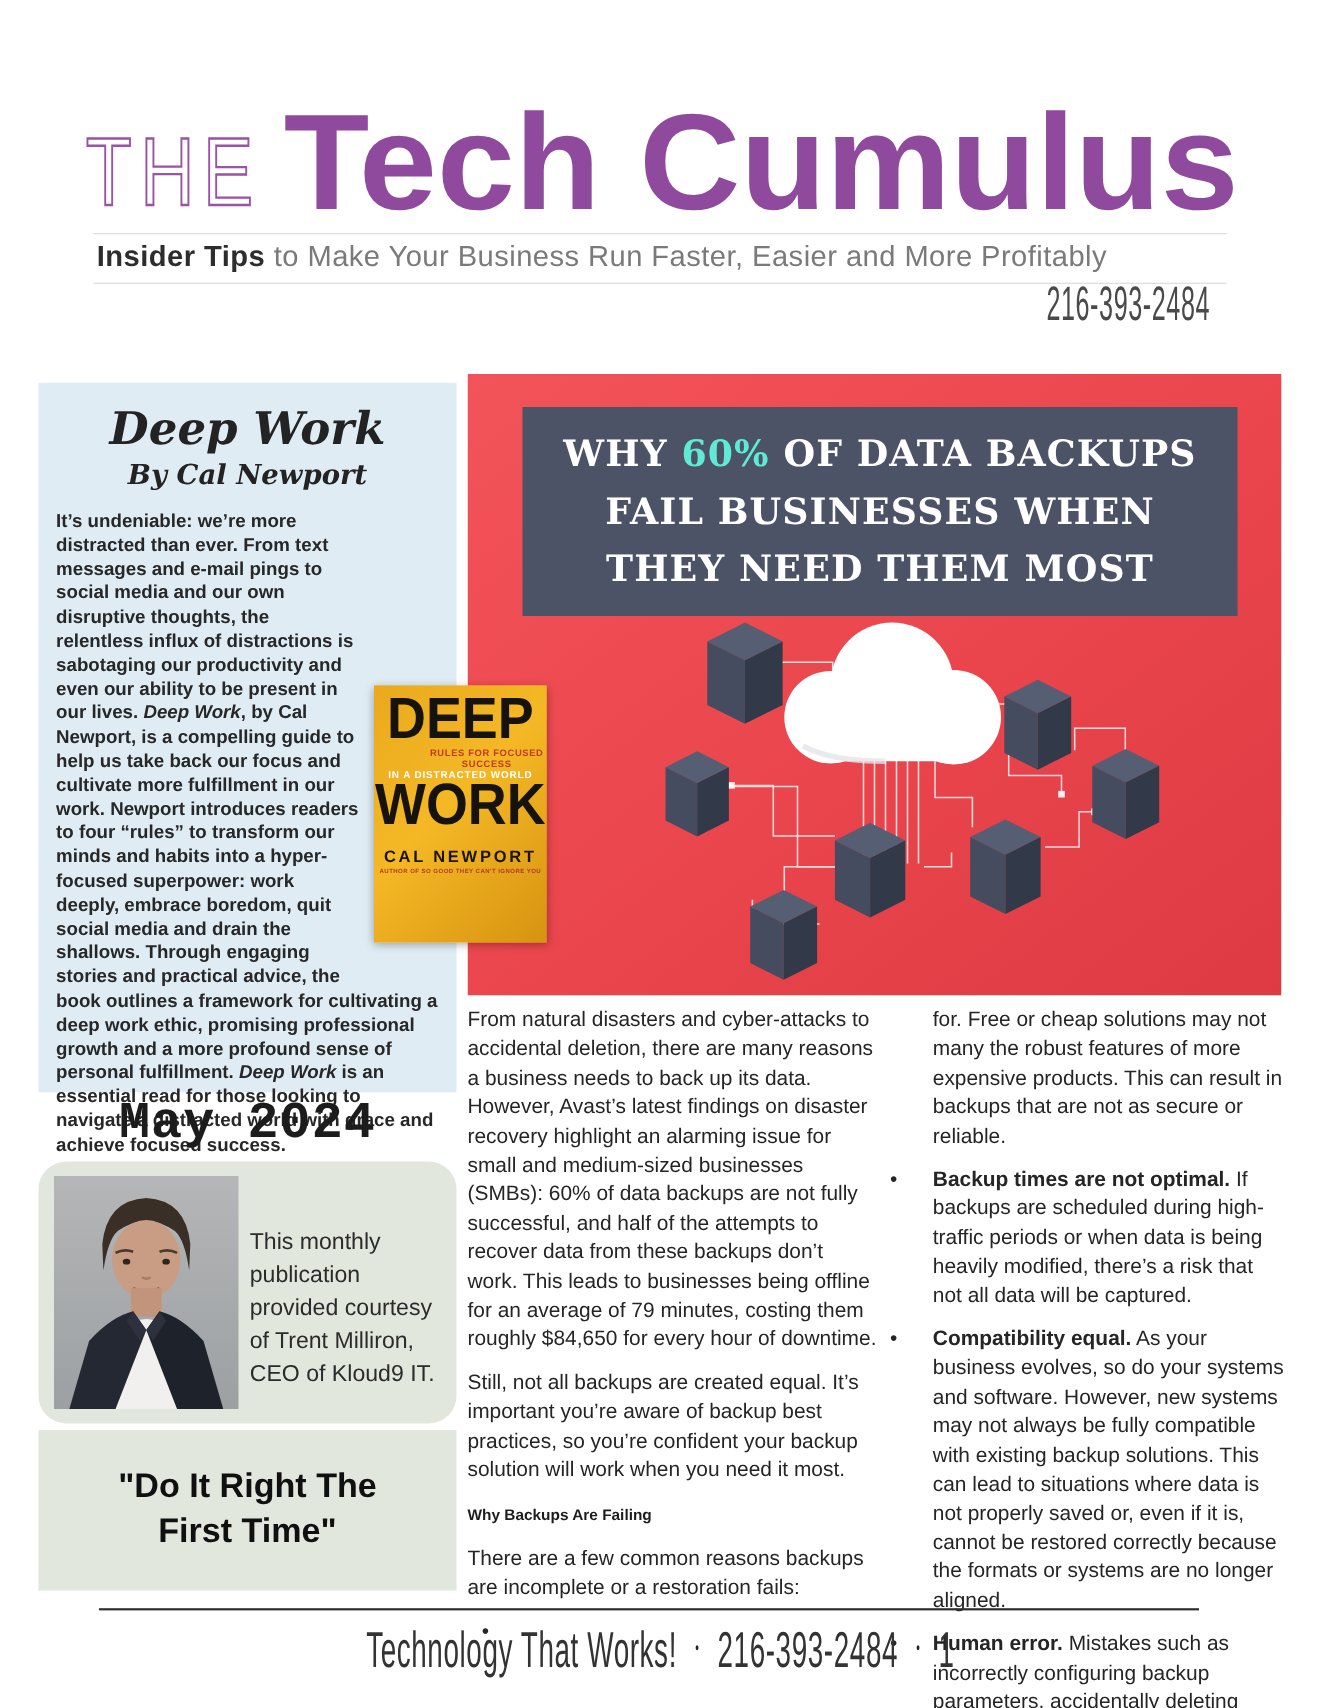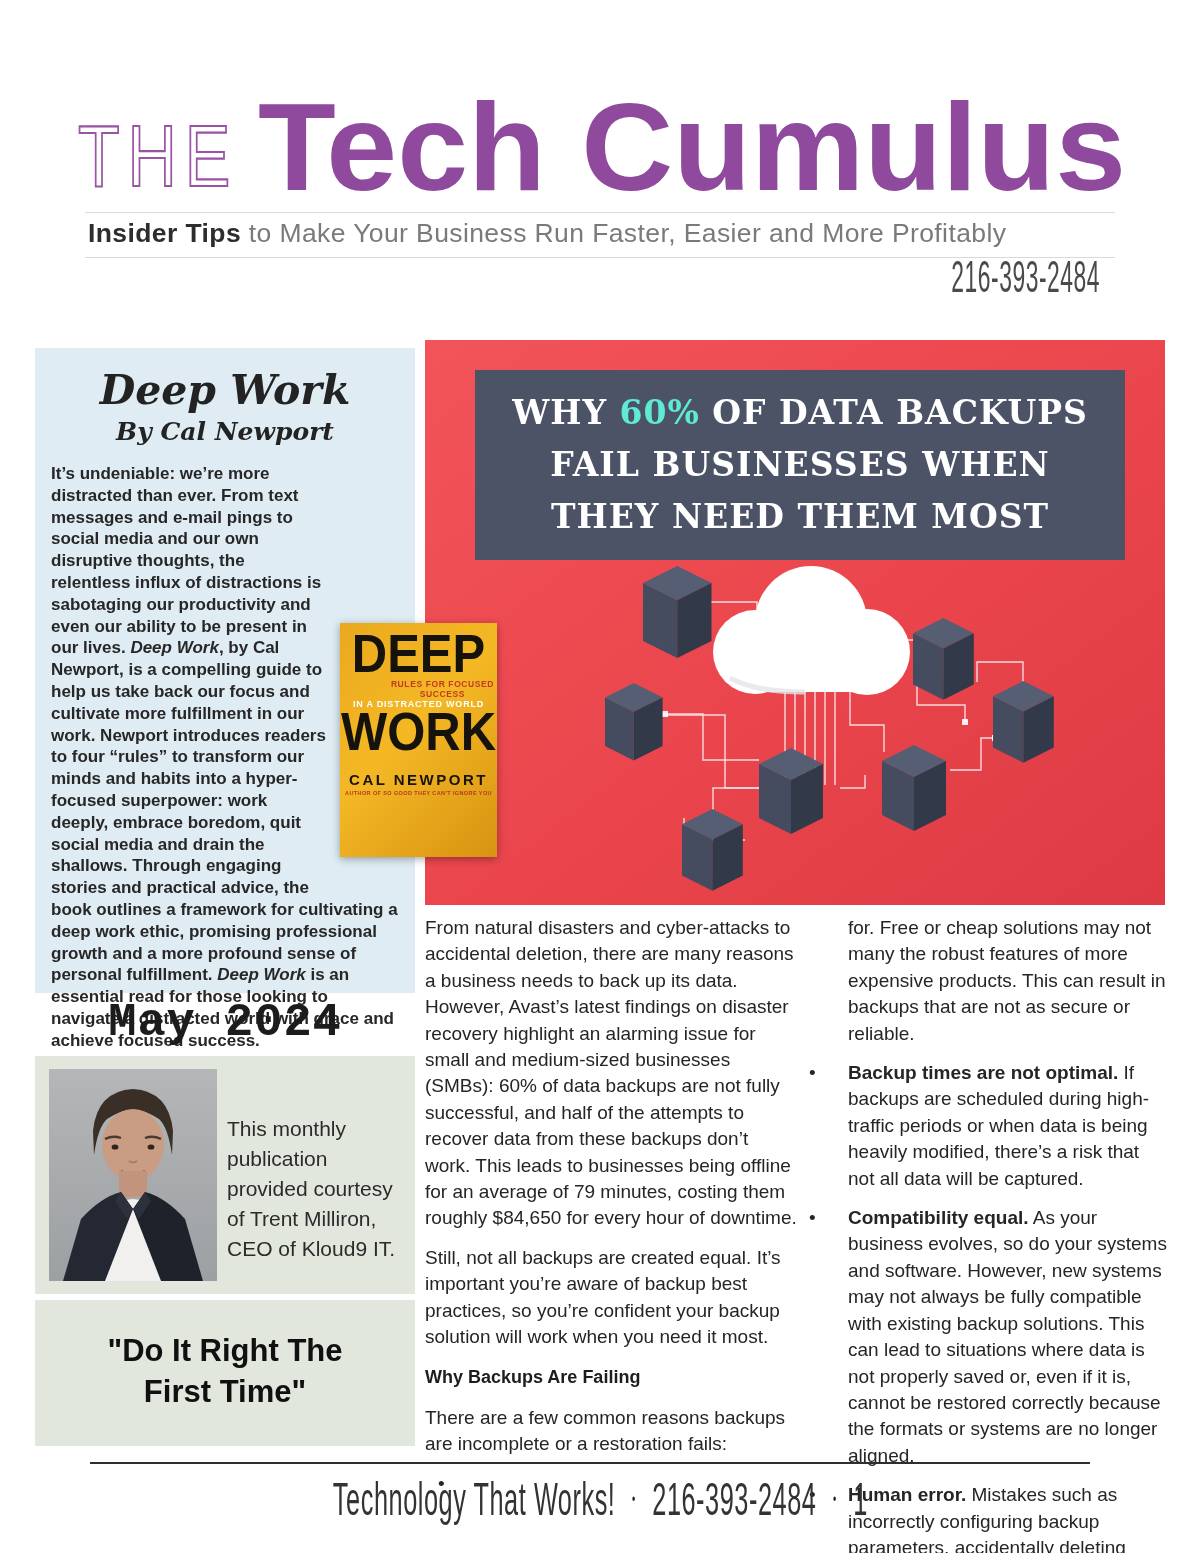--- a/index.html
+++ b/index.html
@@ -26,21 +26,21 @@
   .dw-title { text-align:center; font-family:"DejaVu Serif", serif; font-style:italic;
     font-weight:bold; font-size:41px; color:#232323; line-height:1.1; }
   .dw-byline { text-align:center; font-family:"DejaVu Serif", serif; font-style:italic;
     font-weight:bold; font-size:25px; color:#232323; margin-top:4px; }
   .dw-body { margin-top:17px; font-size:17px; line-height:21.8px; color:#272727;font-weight:bold; }
   .book-float { float:right; width:64px; height:284px; margin-top:131px; margin-left:8px; }
   .month-title { position:absolute; left:35px; top:996px; width:380px; text-align:center;
     font-family:Liberation Mono, monospace; font-weight:bold; font-size:47px; color:#1c1c1c;
     letter-spacing:1px; }
   .panel-green-a { position:absolute; left:35px; top:1056px; width:380px; height:238px;
-    background:#e2e7de; }
+    background:#e2e7de;border-radius:25px; }
   .portrait { position:absolute; left:14px; top:13px; width:168px; height:212px; }
   .courtesy { position:absolute; left:192px; top:58px; width:178px;
     font-size:21px; line-height:30px; color:#2b2b2b; }
   .panel-green-b { position:absolute; left:35px; top:1300px; width:380px; height:146px;
     background:#e2e7de; }
   .quote { width:280px; margin:30px auto 0 auto; text-align:center;
     font-size:31px; line-height:41px; font-weight:bold; color:#101010; }
   
   .feature-img { position:absolute; left:425px; top:340px; width:740px; height:565px; }
   .headline-box { position:absolute; left:475px; top:370px; width:650px; height:190px;
@@ -57,21 +57,21 @@
     color:#16120c; transform:scaleY(1.08); }
   .bc-sub1 { margin-top:3px; font-size:8.5px; font-weight:bold; letter-spacing:0.6px; color:#c03a25;padding-left:48px; }
   .bc-sub2 { font-size:9px; font-weight:bold; letter-spacing:0.8px; color:#ffffff; margin-bottom:1px; }
   .bc-author { margin-top:17px; font-size:15px; font-weight:bold; letter-spacing:2.5px; color:#1a1408; }
   .bc-note { margin-top:2px; font-size:5.5px; font-weight:bold; letter-spacing:0.4px; color:#b43a22; }
   
   .col { position:absolute; top:915px; font-size:19px; line-height:26.4px; color:#252525; }
   .col-1 { left:425px; width:372px; }
   .col-2 { left:800px; width:368px; }
   .col p { margin-bottom:13px; }
-  .col h3 { font-size:18px; font-weight:bold; color:#1d1d1d; margin:4px 0 15px 0; }
+  .col h3 { font-size:14px; font-weight:bold; color:#1d1d1d; margin:4px 0 15px 0; }
   .bullet { display:flex; margin-bottom:13px; }
   .bullet .dot { flex:0 0 46px; padding-left:13px; }
   .col-2 .bullet .dot { flex:0 0 48px; padding-left:9px; }
   .bullet .bt { flex:1; }
   .cont-para { padding-left:48px; margin-bottom:13px; }
   
   .footer-rule { position:absolute; left:90px; top:1462px; width:1000px; height:2px; background:#2e2e2e; }
   .footer-line { position:absolute; left:0; top:1472px; width:1200px; text-align:center; }
   .footer-inner { display:inline-flex; align-items:center; font-size:46px; transform:scaleX(0.55);
     transform-origin:50% 0; color:#333333; letter-spacing:1px; white-space:nowrap; }

